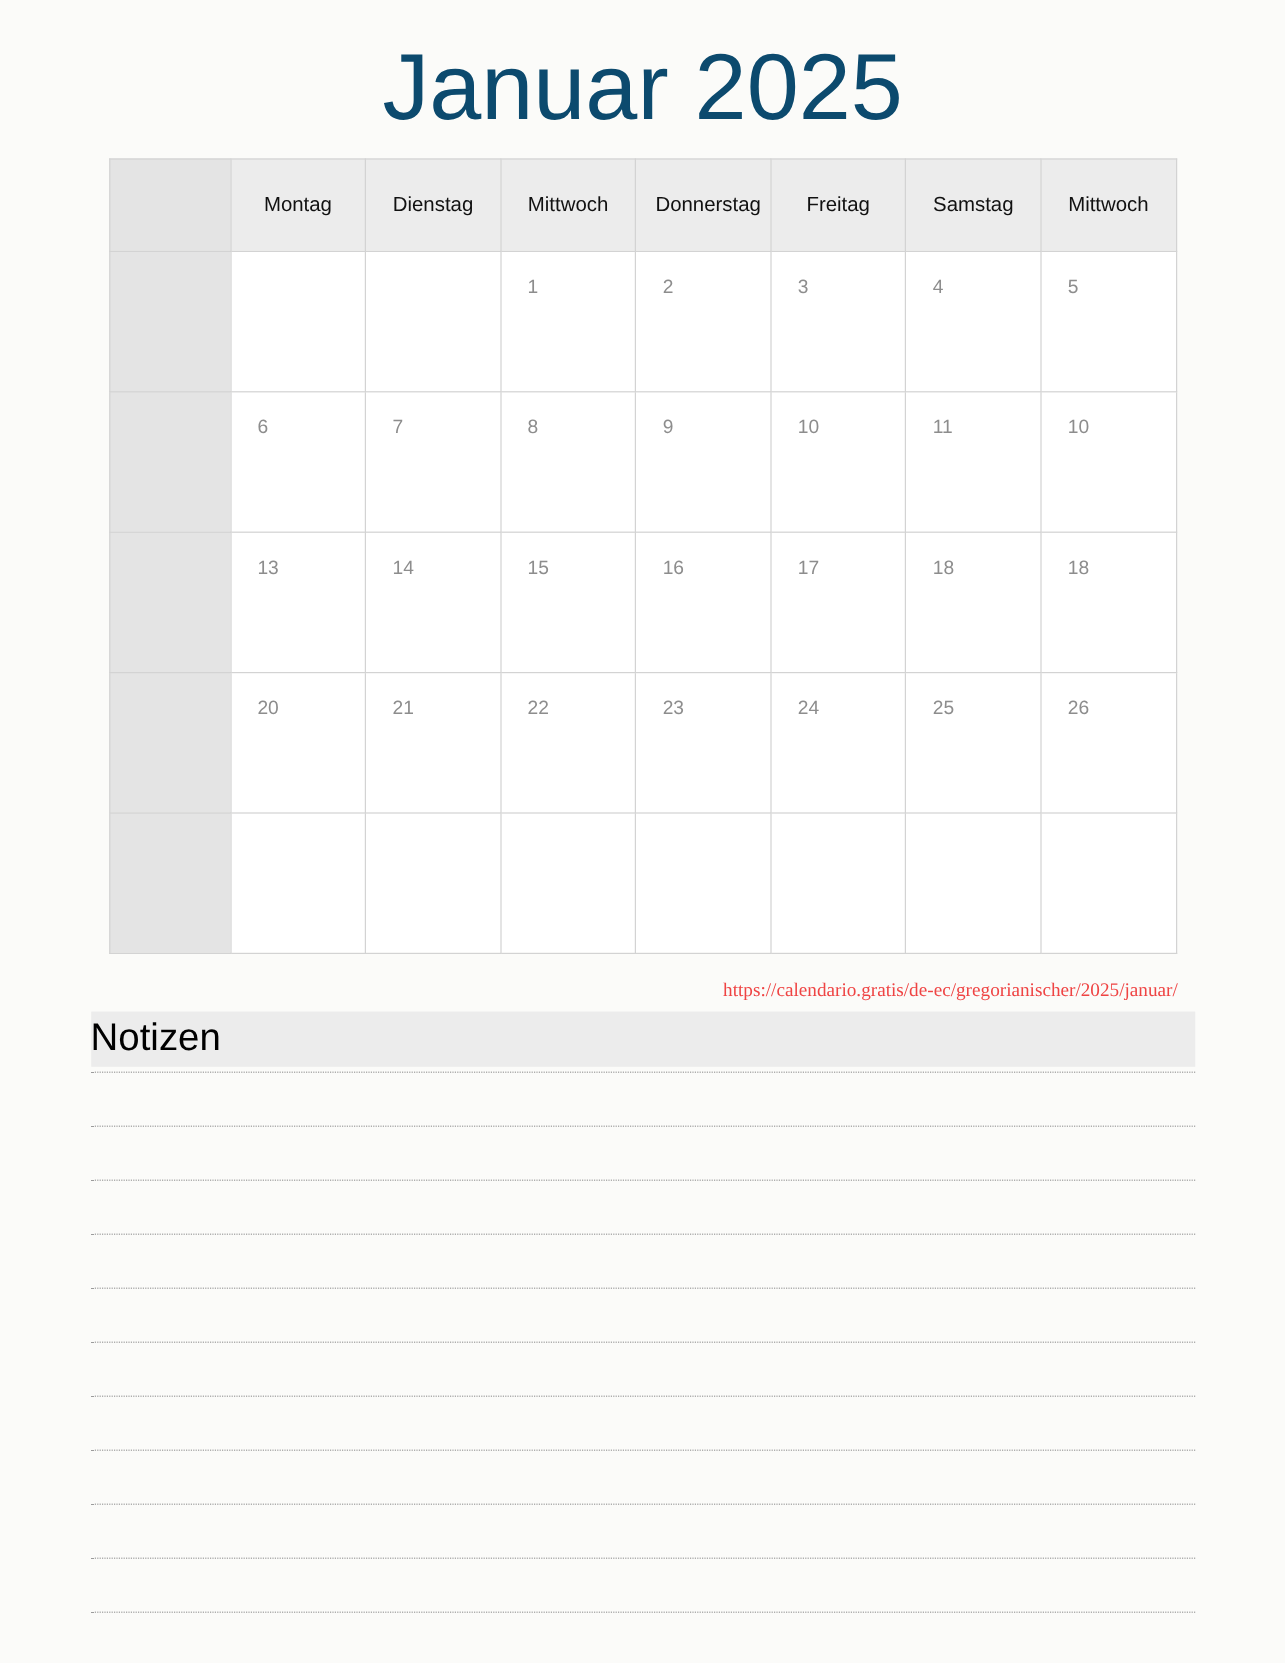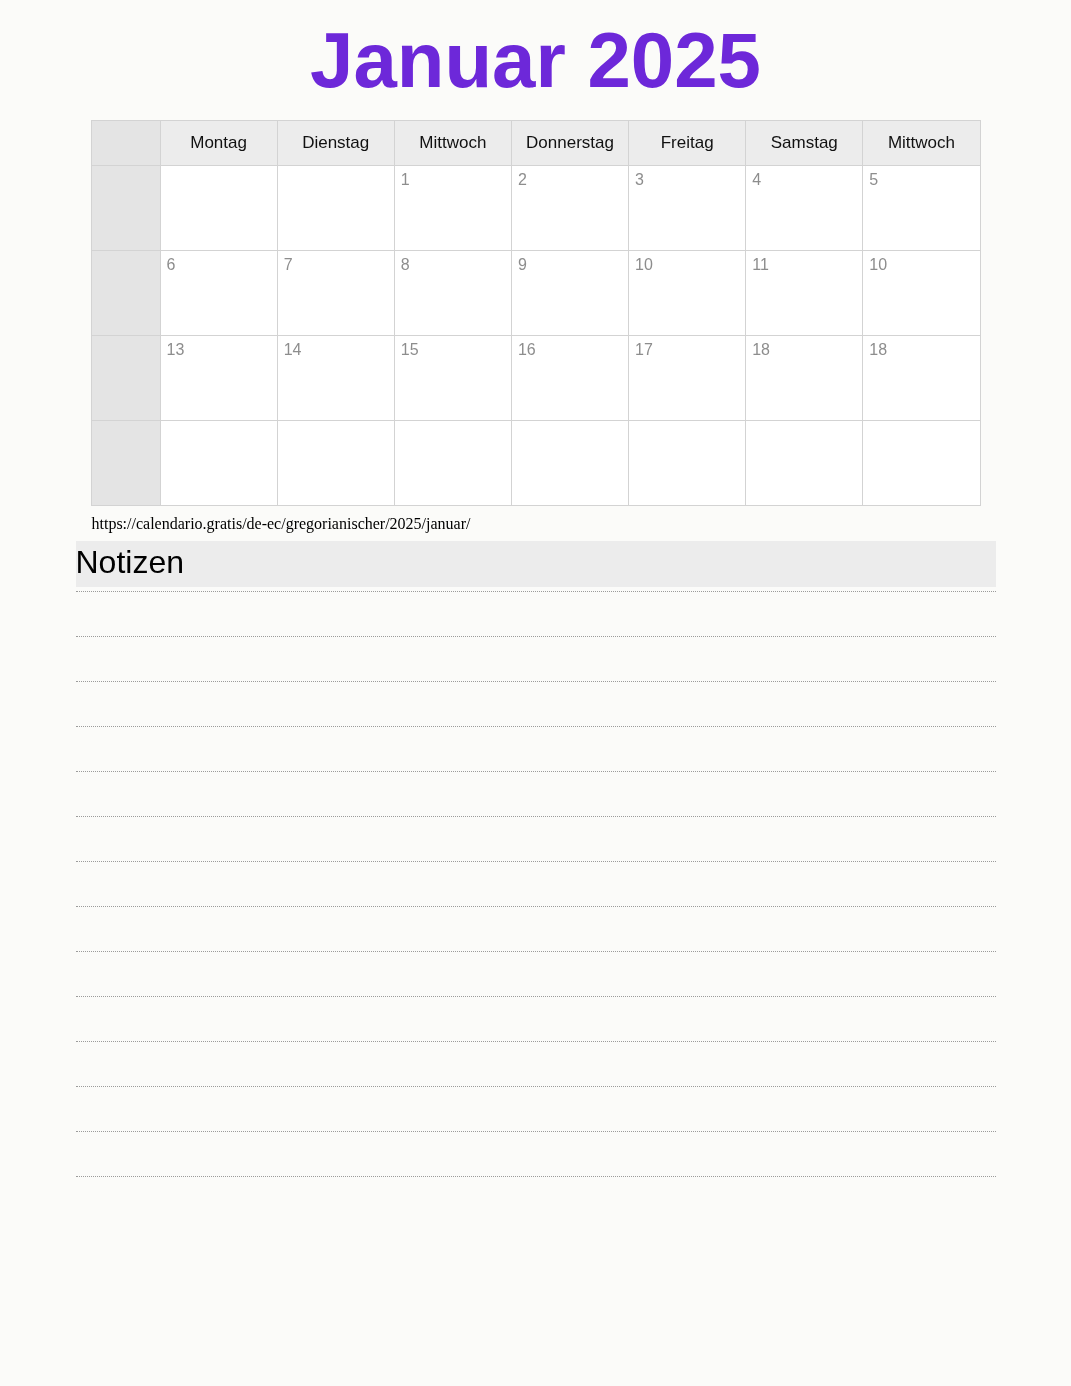--- a/index.html
+++ b/index.html
@@ -18,43 +18,43 @@
     width: 1071px;
     height: 1386px;
     position: relative;
     background: #fbfbf9;
   }
 
   
   .title {
     text-align: center;
     font-size: 78px;
-    font-weight: bold;
-    color: #6d28d9;
+    font-weight: normal;
+    color: #0c4a6e;
     letter-spacing: 0px;
     margin: 0;
-    padding-top: 20px;
+    padding-top: 32px;
     line-height: 1.05;
     font-family: "Liberation Sans", sans-serif;
   }
 
   
   .calendar-wrap {
     margin: 18px auto 0 auto;
     width: 890px;
     position: relative;
   }
   table.calendar {
     border-collapse: collapse;
     width: 890px;
     table-layout: fixed;
   }
   table.calendar td, table.calendar th {
     border: 1px solid #d3d3d3;
-    padding: 0;
+    padding: 16px;
     margin-top: 23px;
   }
   th.weekday {
     background: #ececec;
     font-weight: normal;
     font-size: 17px;
     color: #111;
     height: 44px;
     text-align: center;
     vertical-align: middle;
@@ -80,25 +80,25 @@
     font-size: 16px;
     color: #8d8d8d;
     padding: 6px 0 0 6px;
     line-height: 1;
   }
   td.day.empty { background: #fff; }
 
   
   .url {
     width: 890px;
-    margin: 9px auto 0 auto;
+    margin: 22px auto 0 auto;
     font-family: "Liberation Serif", serif;
     font-size: 16px;
-    color: #000000;
-    text-align: left;
+    color: #ef4444;
+    text-align: right;
     padding-left: 2px;
   }
 
   
   .notes-wrap {
     width: 920px;
     margin: 8px auto 0 auto;
   }
   .notes-header {
     background: #ececec;
@@ -208,20 +208,44 @@
             </td>
           <td class="day">
               <span class="num">18</span>
             </td>
           <td class="day">
               <span class="num">18</span>
             </td>
         </tr>
         <tr>
           <td class="weeknum"></td>
+          <td class="day">
+              <span class="num">20</span>
+            </td>
+          <td class="day">
+              <span class="num">21</span>
+            </td>
+          <td class="day">
+              <span class="num">22</span>
+            </td>
+          <td class="day">
+              <span class="num">23</span>
+            </td>
+          <td class="day">
+              <span class="num">24</span>
+            </td>
+          <td class="day">
+              <span class="num">25</span>
+            </td>
+          <td class="day">
+              <span class="num">26</span>
+            </td>
+        </tr>
+        <tr>
+          <td class="weeknum"></td>
           <td class="day empty">
               <span class="num"></span>
             </td>
           <td class="day empty">
               <span class="num"></span>
             </td>
           <td class="day empty">
               <span class="num"></span>
             </td>
           <td class="day empty">

